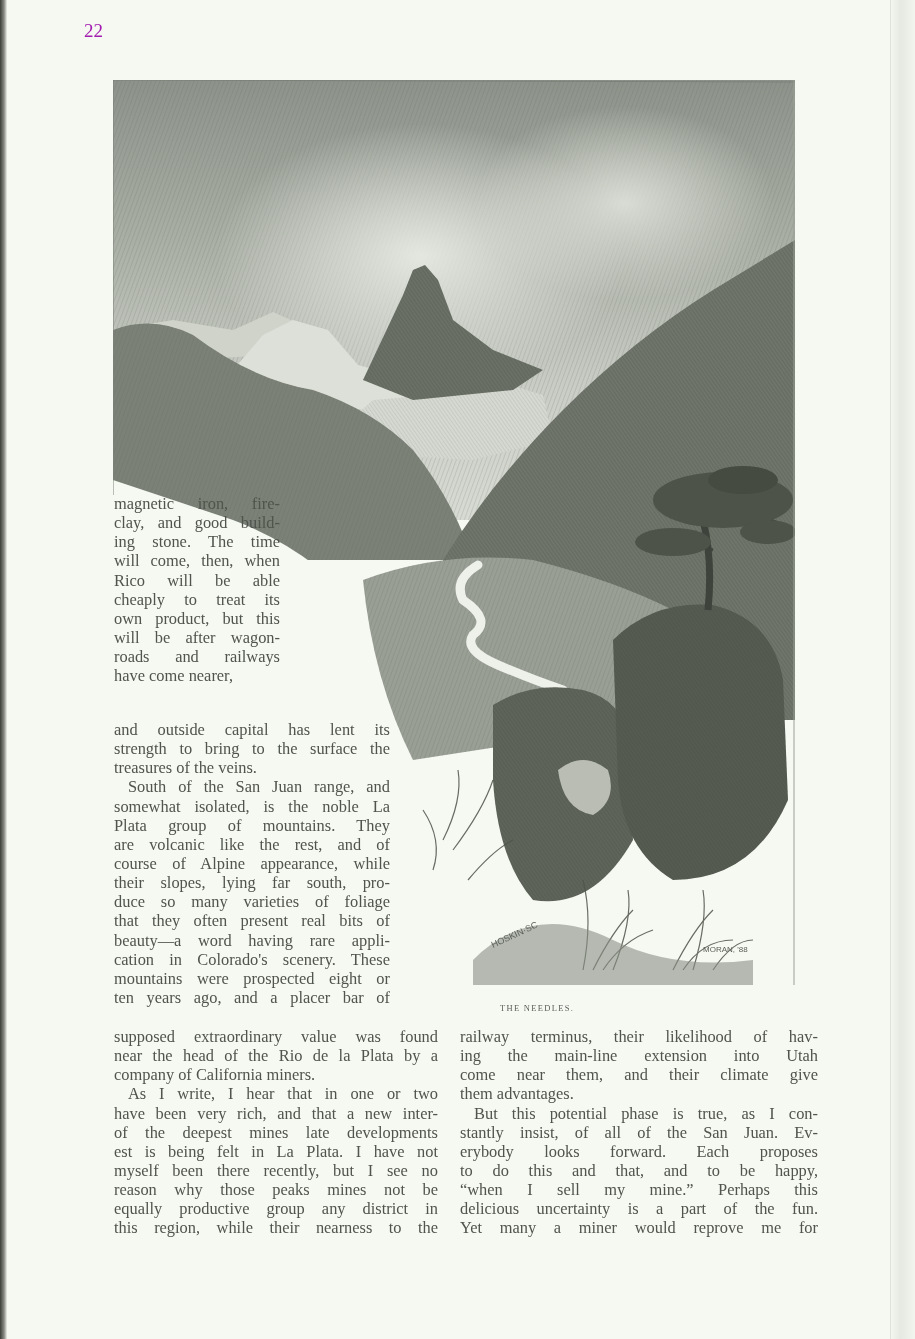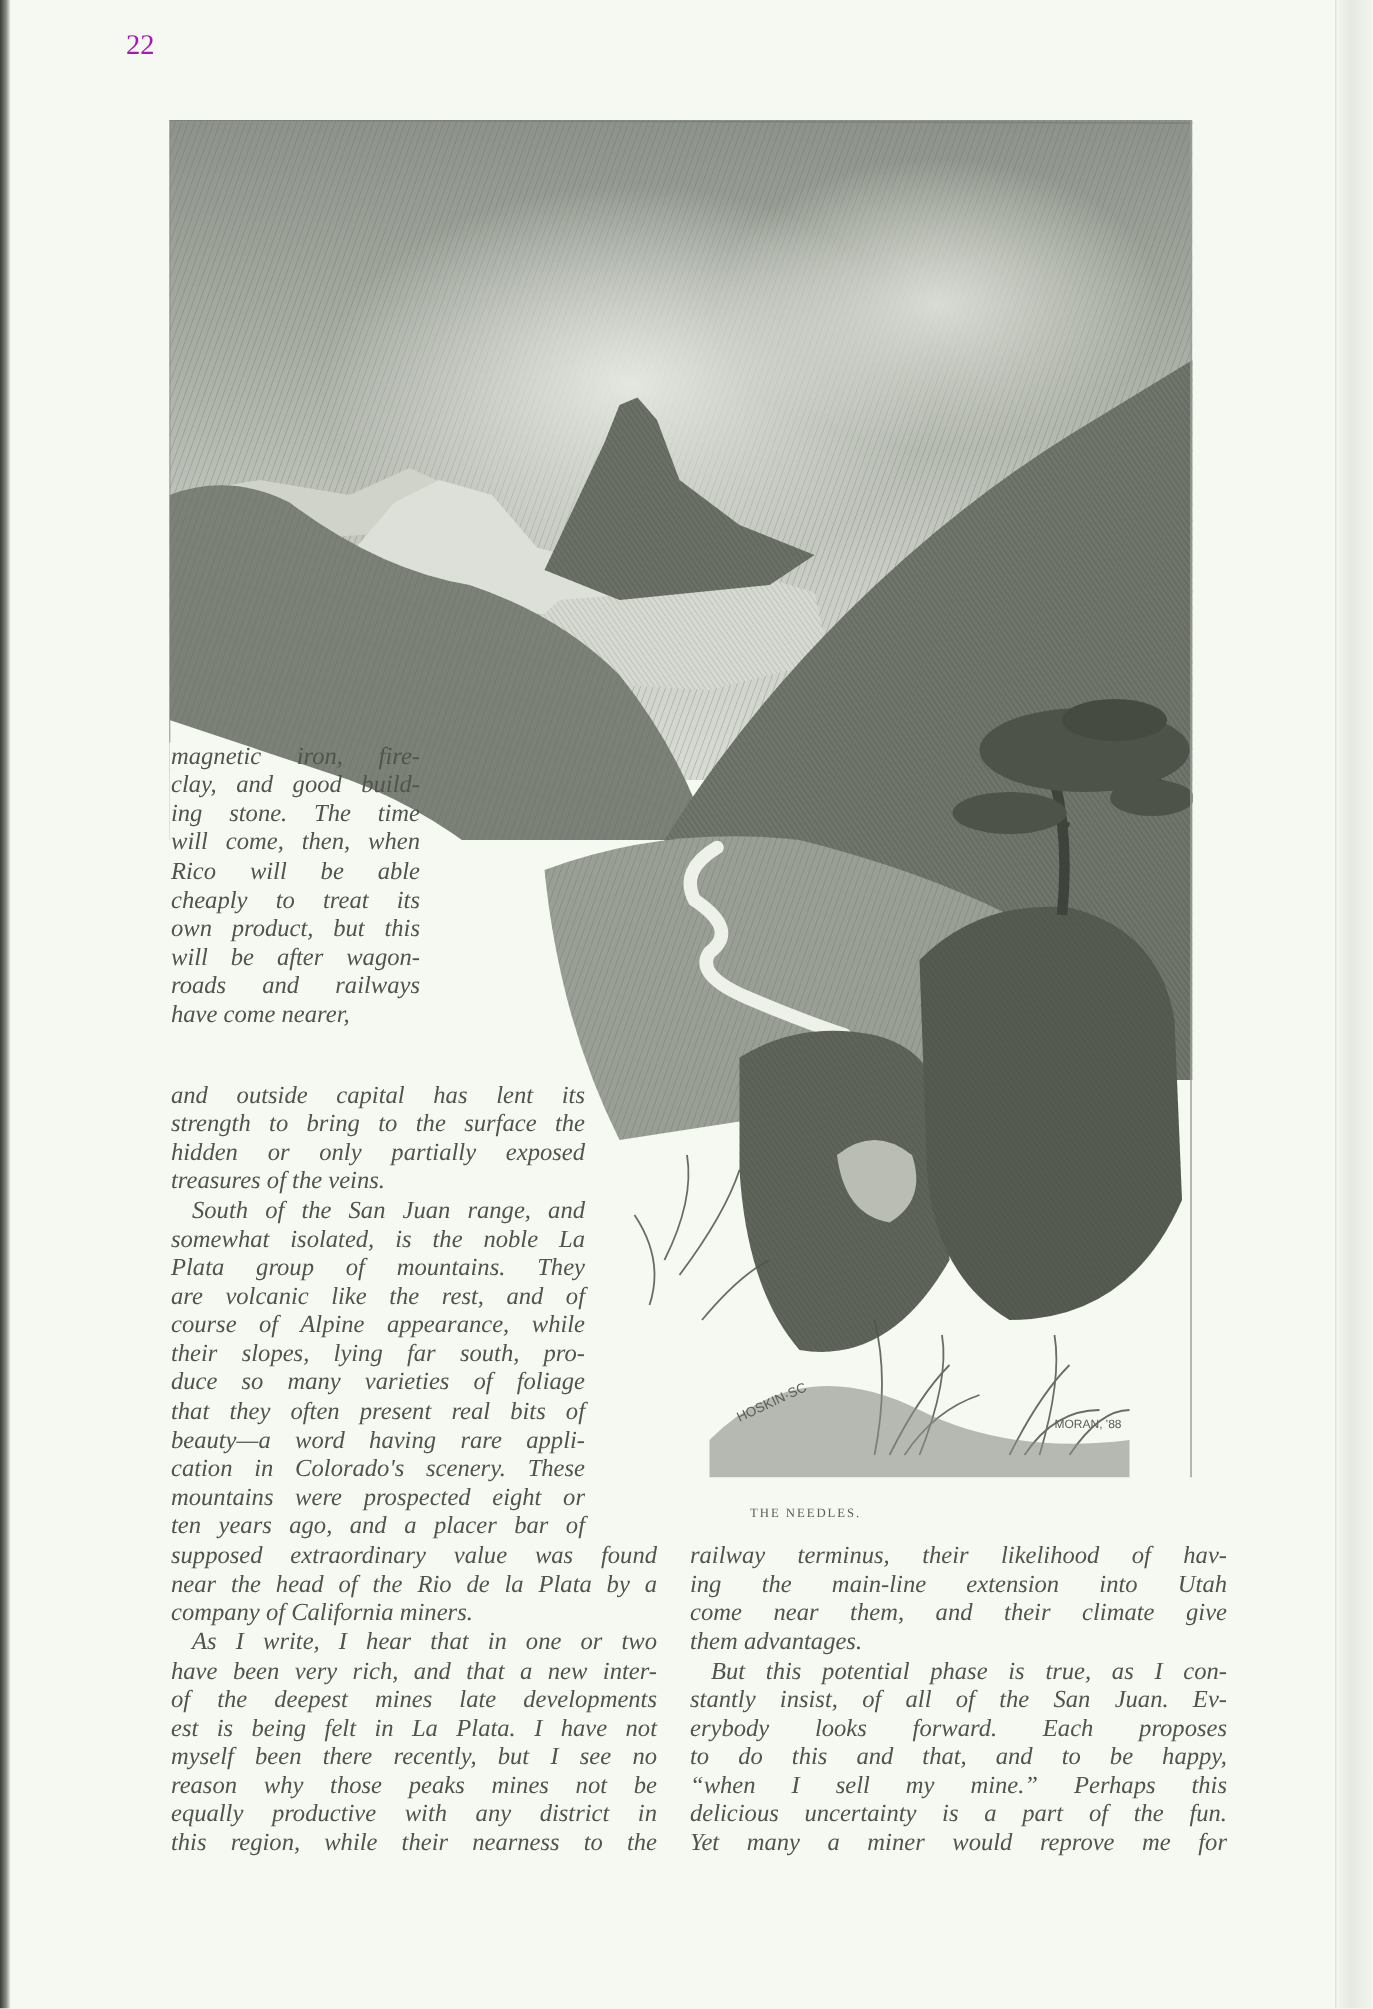--- a/index.html
+++ b/index.html
@@ -37,21 +37,21 @@
       position: absolute; font-family: "Liberation Serif", serif;
       font-size: 16.4px; line-height: 19.15px; color: #4f544c;
       text-align: justify; text-align-last: justify;
     }
     .txt .ln { display: block; white-space: nowrap; height: 19.15px; }
     .txt .ln.last { text-align-last: left; }
     .wrap-col { left: 114px; top: 494px; width: 166px; }
     .left-col-a { left: 114px; top: 720px; width: 276px; }
     .left-col-b { left: 114px; top: 1014px; width: 324px; }
     .right-col { left: 460px; top: 1014px; width: 358px; }
-    .ln > span { display: inline-block; width: 100%; text-align: justify; text-align-last: justify; font-style: italic; }
+    .ln > span { display: inline-block; width: 100%; text-align: justify; text-align-last: justify; }
     .ln.last > span { text-align-last: left; }
     .ln.indent > span { text-indent: 14px; }
   </style>
 </head>
 <body>
 
 <div class="binding"></div>
 <div class="right-edge"></div>
 
 <div class="page-number">22</div>
@@ -162,21 +162,20 @@
   <div class="ln"><span>cheaply to treat its</span></div>
   <div class="ln"><span>own product, but this</span></div>
   <div class="ln"><span>will be after wagon-</span></div>
   <div class="ln"><span>roads and railways</span></div>
   <div class="ln last"><span>have come nearer,</span></div>
 </div>
 
 <div class="txt left-col-a">
   <div class="ln"><span>and outside capital has lent its</span></div>
   <div class="ln"><span>strength to bring to the surface the</span></div>
-  <div class="ln"><span>hidden or only partially exposed</span></div>
   <div class="ln last"><span>treasures of the veins.</span></div>
   <div class="ln indent"><span>South of the San Juan range, and</span></div>
   <div class="ln"><span>somewhat isolated, is the noble La</span></div>
   <div class="ln"><span>Plata group of mountains.  They</span></div>
   <div class="ln"><span>are volcanic like the rest, and of</span></div>
   <div class="ln"><span>course of Alpine appearance, while</span></div>
   <div class="ln"><span>their slopes, lying far south, pro-</span></div>
   <div class="ln"><span>duce so many varieties of foliage</span></div>
   <div class="ln"><span>that they often present real bits of</span></div>
   <div class="ln"><span>beauty—a word having rare appli-</span></div>
@@ -188,21 +187,21 @@
 <div class="txt left-col-b" style="top:1027px;">
   <div class="ln"><span>supposed extraordinary value was found</span></div>
   <div class="ln"><span>near the head of the Rio de la Plata by a</span></div>
   <div class="ln last"><span>company of California miners.</span></div>
   <div class="ln indent"><span>As I write, I hear that in one or two</span></div>
   <div class="ln"><span>have been very rich, and that a new inter-</span></div>
   <div class="ln"><span>of the deepest mines late developments</span></div>
   <div class="ln"><span>est is being felt in La Plata.  I have not</span></div>
   <div class="ln"><span>myself been there recently, but I see no</span></div>
   <div class="ln"><span>reason why those peaks mines not be</span></div>
-  <div class="ln"><span>equally productive with any district in</span></div>
+  <div class="ln"><span>equally productive group any district in</span></div>
   <div class="ln"><span>this region, while their nearness to the</span></div>
 </div>
 
 <div class="txt right-col" style="top:1027px;">
   <div class="ln"><span>railway terminus, their likelihood of hav-</span></div>
   <div class="ln"><span>ing the main-line extension into Utah</span></div>
   <div class="ln"><span>come near them, and their climate give</span></div>
   <div class="ln last"><span>them advantages.</span></div>
   <div class="ln indent"><span>But this potential phase is true, as I con-</span></div>
   <div class="ln"><span>stantly insist, of all of the San Juan.  Ev-</span></div>

